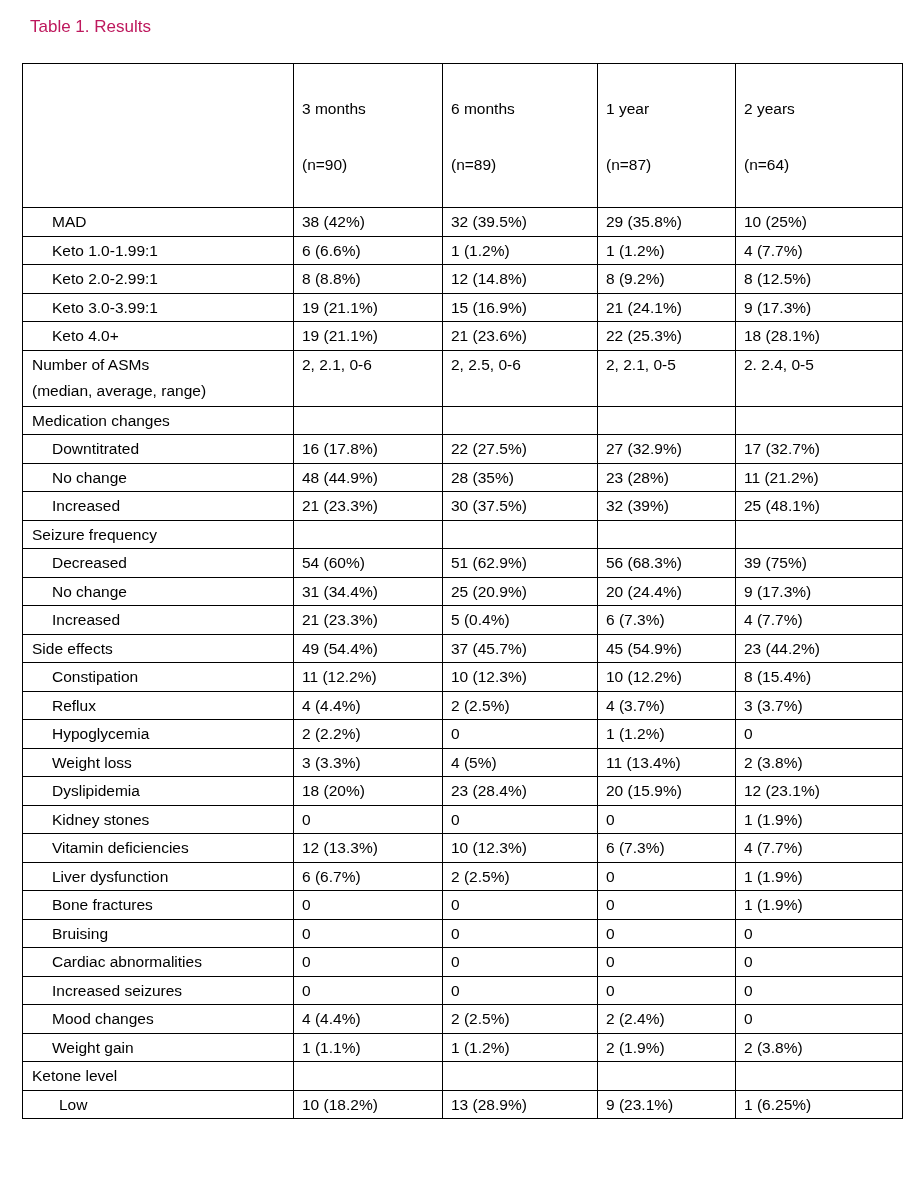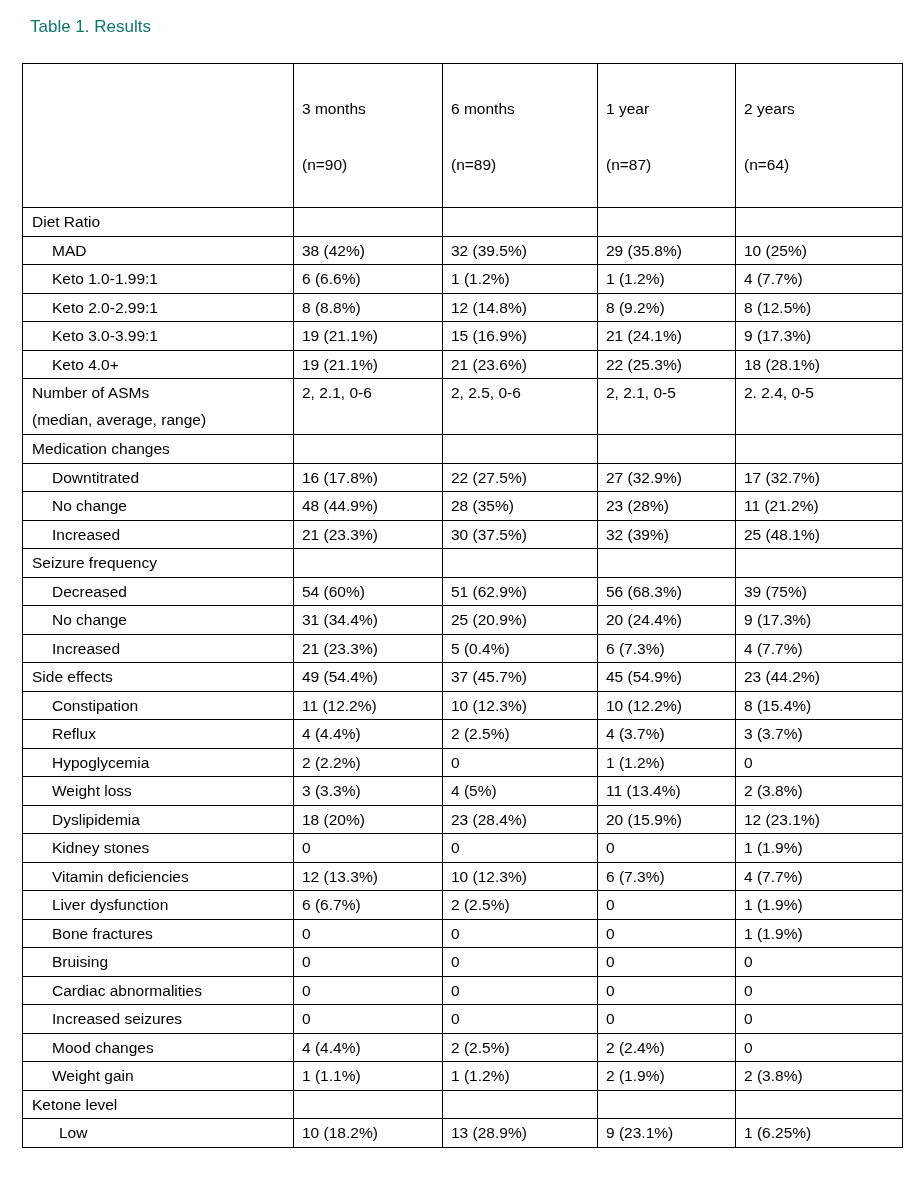--- a/index.html
+++ b/index.html
@@ -15,21 +15,21 @@
     height: 1198px;
     background: #ffffff;
     overflow: hidden;
   }
   .doc-title {
     position: absolute;
     left: 30px;
     top: 16px;
     font-size: 17px;
     line-height: 22px;
-    color: #0f766e;
+    color: #be185d;
   }
   table.results {
     position: absolute;
     left: 22px;
     top: 63px;
     width: 880px;
     border-collapse: collapse;
     table-layout: fixed;
   }
   table.results th,
@@ -86,27 +86,20 @@
           <div>(n=87)</div>
         </th>
         <th>
           <div>2 years</div>
           <div>(n=64)</div>
         </th>
       </tr>
     </thead>
     <tbody id="results-tbody">
         <tr>
-          <td class="label ind0">Diet Ratio</td>
-          <td></td>
-          <td></td>
-          <td></td>
-          <td></td>
-        </tr>
-        <tr>
           <td class="label ind1">MAD</td>
           <td>38 (42%)</td>
           <td>32 (39.5%)</td>
           <td>29 (35.8%)</td>
           <td>10 (25%)</td>
         </tr>
         <tr>
           <td class="label ind1">Keto 1.0-1.99:1</td>
           <td>6 (6.6%)</td>
           <td>1 (1.2%)</td>

